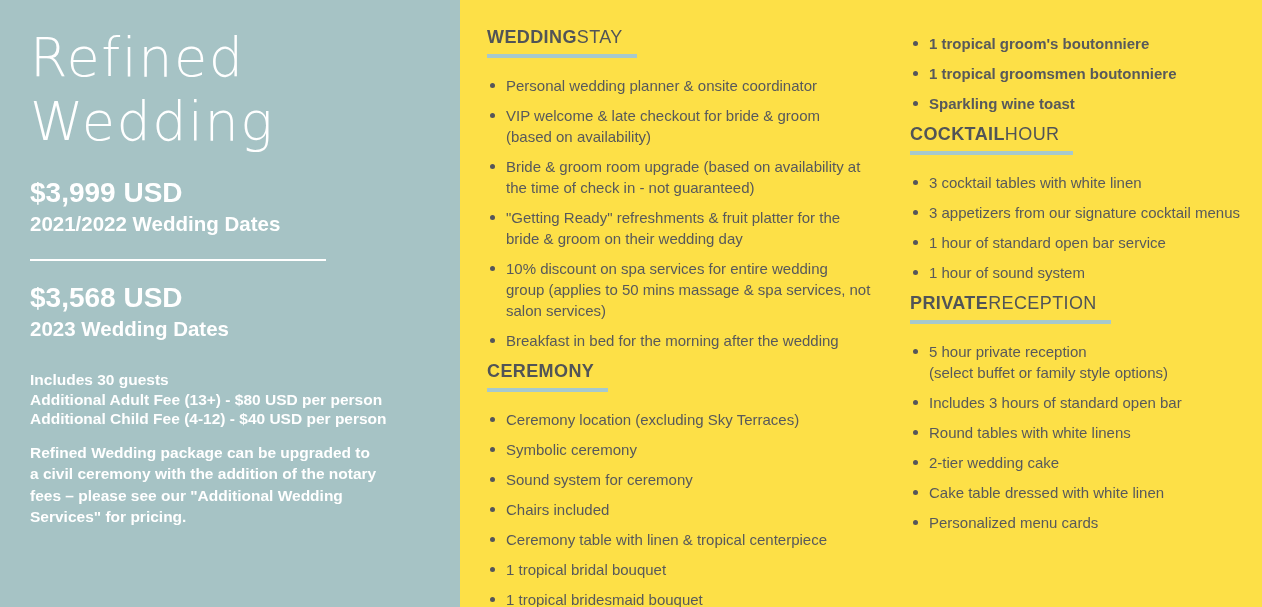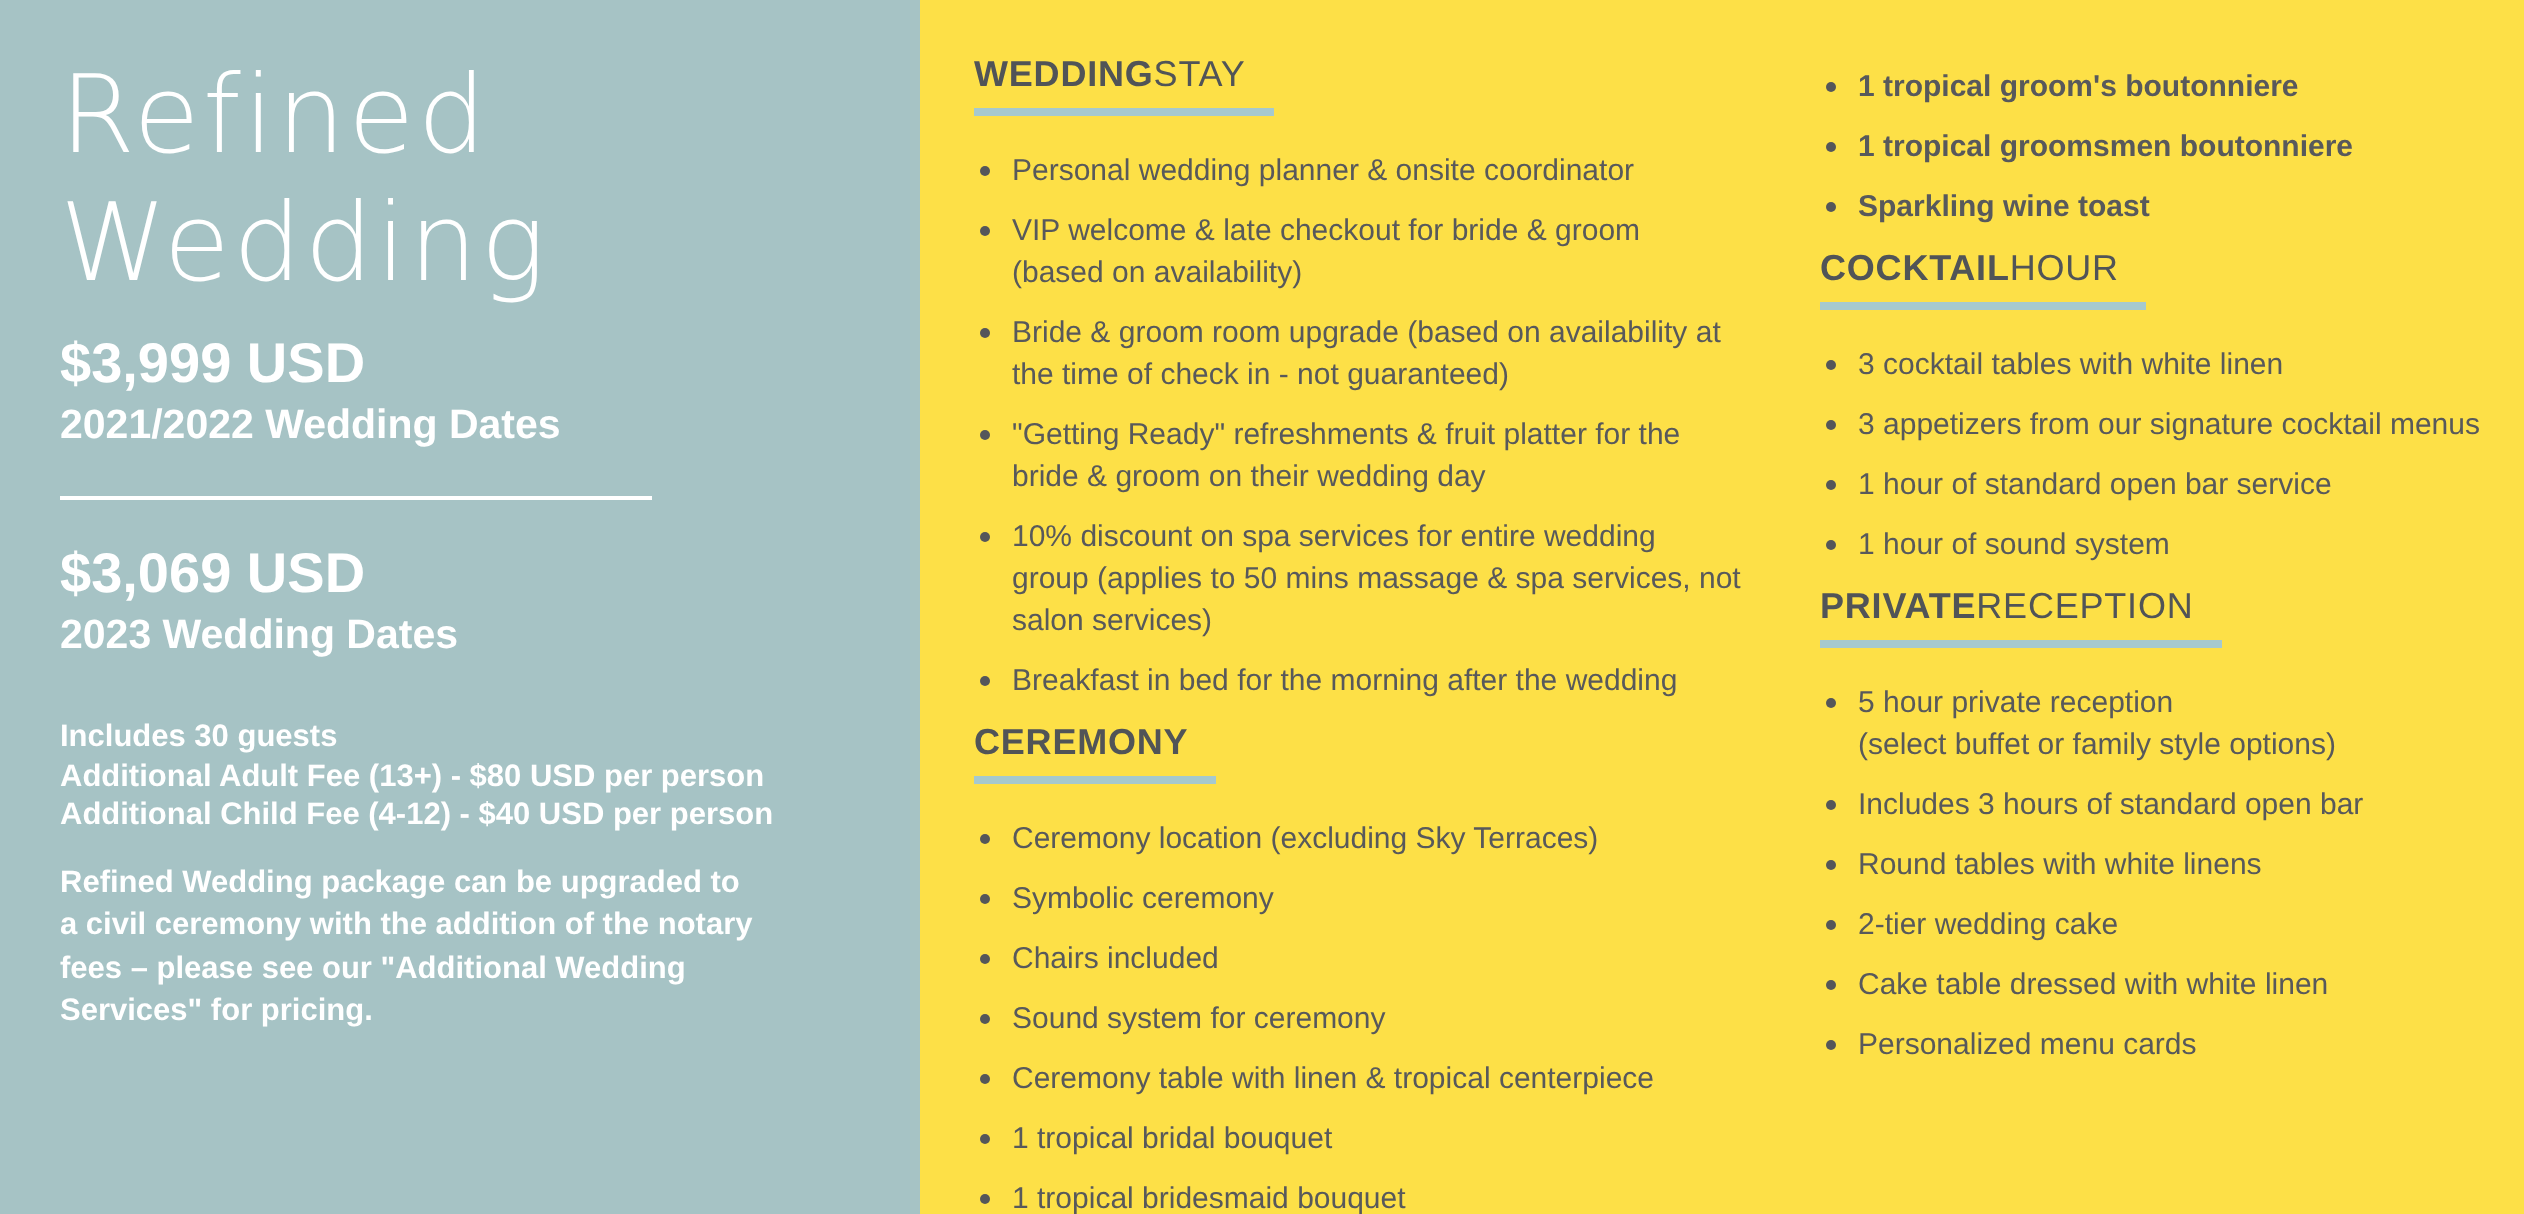--- a/index.html
+++ b/index.html
@@ -11,21 +11,21 @@
   .sidebar{
     flex:0 0 460px;width:460px;box-sizing:border-box;
     padding:26px 30px 0 30px;background:var(--sidebar_bg,#a6c3c5);color:#ffffff;
   }
   .title{
     margin:0;font-family:"DejaVu Sans","Liberation Sans",sans-serif;
     font-weight:200;font-size:54px;line-height:64px;letter-spacing:1.5px;color:#ffffff;
   }
   .price-block .price{font-size:28px;font-weight:700;line-height:32px;}
   .price-block .dates{font-size:20.5px;font-weight:700;line-height:25px;margin-top:2px;}
-  .pb1{margin-top:12px;}
+  .pb1{margin-top:23px;}
   .divider{height:2px;background:#ffffff;border:0;width:296px;margin:23px 0 0 0;}
   .pb2{margin-top:21px;}
   .guest-info{margin-top:29px;font-size:15.5px;font-weight:700;line-height:19.5px;}
   .upgrade-note{
     margin:13px 0 0 0;font-size:15.5px;font-weight:700;line-height:21.5px;
     white-space:pre-line;
   }
   
   .content{display:flex;box-sizing:border-box;padding:27px 0 0 27px;border-radius:18px;}
   .col-mid{flex:0 0 398px;width:398px;margin-right:25px;}
@@ -64,21 +64,21 @@
     </h1>
 
     <div class="price-block pb1">
       <div class="price">$3,999 USD</div>
       <div class="dates">2021/2022 Wedding Dates</div>
     </div>
 
     <hr class="divider">
 
     <div class="price-block pb2">
-      <div class="price">$3,069 USD</div>
+      <div class="price">$3,568 USD</div>
       <div class="dates">2023 Wedding Dates</div>
     </div>
 
     <div class="guest-info">
         <div>Includes 30 guests</div>
         <div>Additional Adult Fee (13+) - $80 USD per person</div>
         <div>Additional Child Fee (4-12) - $40 USD per person</div>
       </div>
 
     <p class="upgrade-note">Refined Wedding package can be upgraded to
@@ -110,22 +110,22 @@
           </ul>
       </section>
 
       <section class="sec">
         <h2 class="sec-heading">
             <span class="hb">CEREMONY</span> 
           </h2>
         <ul class="bullets">
             <li>Ceremony location (excluding Sky Terraces)</li>
             <li>Symbolic ceremony</li>
+            <li>Sound system for ceremony</li>
             <li>Chairs included</li>
-            <li>Sound system for ceremony</li>
             <li>Ceremony table with linen &amp; tropical centerpiece</li>
             <li>1 tropical bridal bouquet</li>
             <li>1 tropical bridesmaid bouquet</li>
           </ul>
       </section>
     </section>
 
     <section class="col col-right">
       <section class="sec">
         <ul class="bullets">

